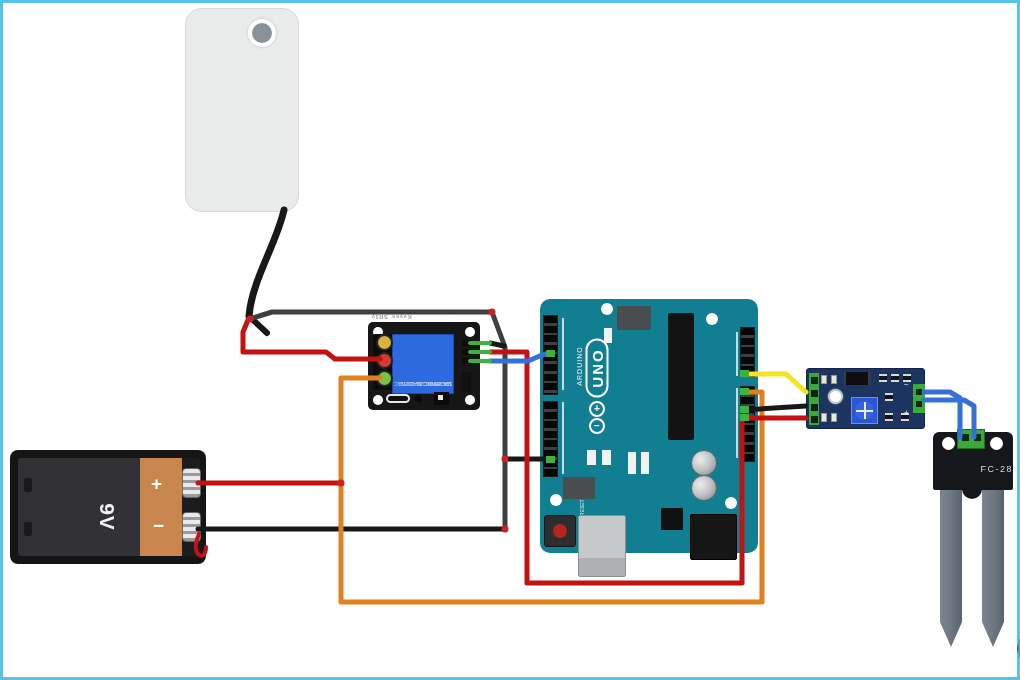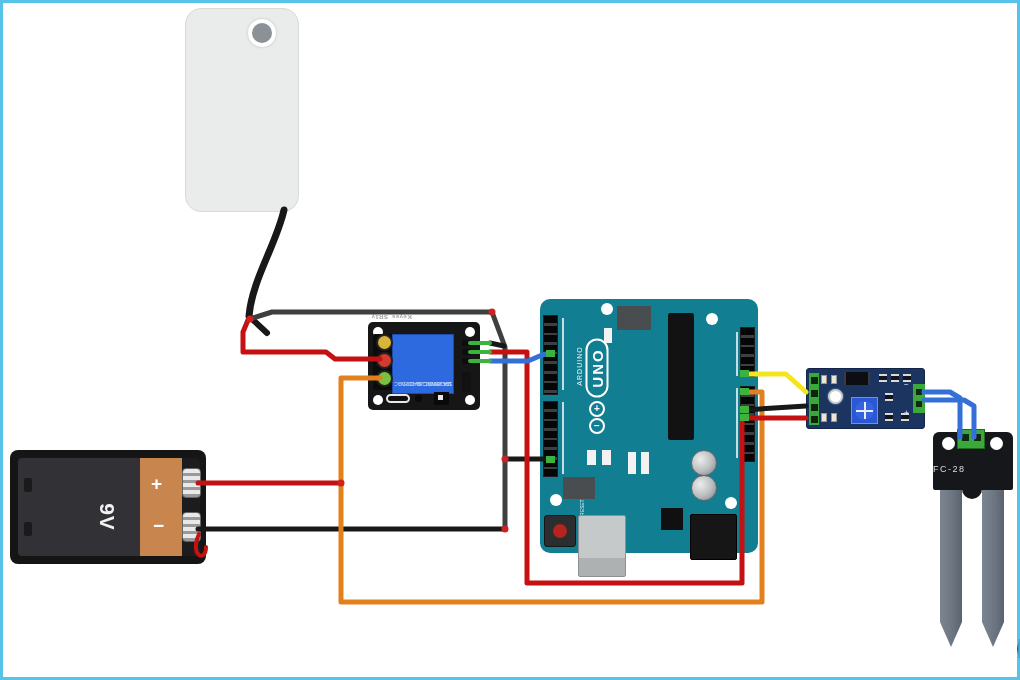--- a/index.html
+++ b/index.html
@@ -89,21 +89,21 @@
   .sensor-sign{color:#e8f0ff;font-size:8px;line-height:1;}
 
   
   .prong{top:455px;width:22px;height:192px;background:linear-gradient(90deg,#7b8591,#6d7680 55%,#596370);
     clip-path:polygon(0 0,100% 0,100% 87%,50% 100%,0 87%);}
   .probe-head{left:933px;top:432px;width:80px;height:58px;background:#15171b;border-radius:6px 6px 2px 2px;}
   .probe-notch{left:962px;top:488px;width:20px;height:11px;background:#15171b;border-radius:0 0 10px 10px;}
   .probe-hole{width:13px;height:13px;}
   .probe-term{left:957px;top:429px;width:28px;height:20px;background:#3aa83a;border:1px solid #1f6e1f;}
   .probe-term i{top:4px;width:7px;height:7px;background:#0f2a0e;}
-  .probe-label{left:933px;top:464px;width:80px;text-align:left;color:#d8dde2;font-size:9px;letter-spacing:1.5px;}
+  .probe-label{left:933px;top:464px;width:80px;text-align:right;color:#d8dde2;font-size:9px;letter-spacing:1.5px;}
 
   
   .logo{left:856px;top:634px;width:160px;text-align:right;font-size:27px;letter-spacing:-.5px;white-space:nowrap;z-index:60;}
   .logo .p1{position:static;color:var(--logo-dark);font-weight:bold;}
   .logo .p2{position:static;color:var(--logo-blue);font-weight:400;}
 
   
   svg.wires{left:0;top:0;z-index:40;pointer-events:none;}
   svg.wires *{position:static;}
   .w{fill:none;stroke-linejoin:round;stroke-linecap:round;stroke-width:5;}

